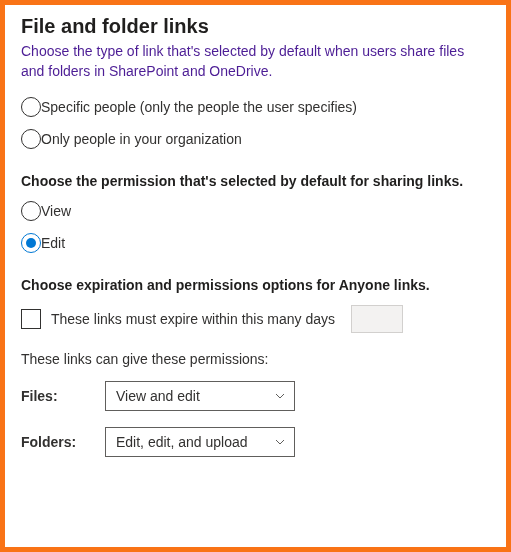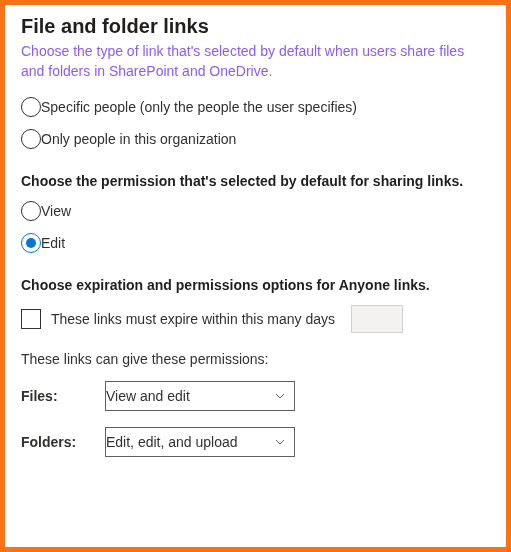--- a/index.html
+++ b/index.html
@@ -19,21 +19,21 @@
   .title {
     font-size: 20px;
     font-weight: 600;
     margin: 0 0 4px 0;
     color: #201f1e;
   }
   .desc {
     font-size: 14px;
     line-height: 1.4;
     margin: 0 0 16px 0;
-    color: #8b5cf6;
+    color: #4c1d95;
   }
   .section-label {
     font-size: 14px;
     font-weight: 600;
     margin: 24px 0 12px 0;
     color: #201f1e;
   }
   .radio-group { display: flex; flex-direction: column; gap: 12px; margin-bottom: 8px;}
   .radio-row {
     display: flex;
@@ -88,21 +88,21 @@
     font-size: 14px;
     font-weight: 600;
   }
   .dropdown {
     width: 190px;
     height: 30px;
     border: 1px solid #605e5c;
     display: flex;
     align-items: center;
     justify-content: space-between;
-    padding: 0 8px 0 0;
+    padding: 0 8px 0 10px;
     font-size: 14px;
     cursor: pointer;
     background: #fff;
   }
   .chevron {
     width: 12px; height: 12px;
     display: flex; align-items: center; justify-content: center;
   }
 </style>
 </head>
@@ -113,21 +113,21 @@
   <h2 class="title">File and folder links</h2>
   <p class="desc">Choose the type of link that's selected by default when users share files and folders in SharePoint and OneDrive.</p>
 
   <div class="radio-group">
     <div class="radio-row">
       <span class="radio-outer"></span>
       <span class="radio-label">Specific people (only the people the user specifies)</span>
     </div>
     <div class="radio-row">
       <span class="radio-outer"></span>
-      <span class="radio-label">Only people in this organization</span>
+      <span class="radio-label">Only people in your organization</span>
     </div>
   </div>
 
   <p class="section-label">Choose the permission that's selected by default for sharing links.</p>
 
   <div class="radio-group">
     <div class="radio-row">
       <span class="radio-outer"></span>
       <span class="radio-label">View</span>
     </div>

